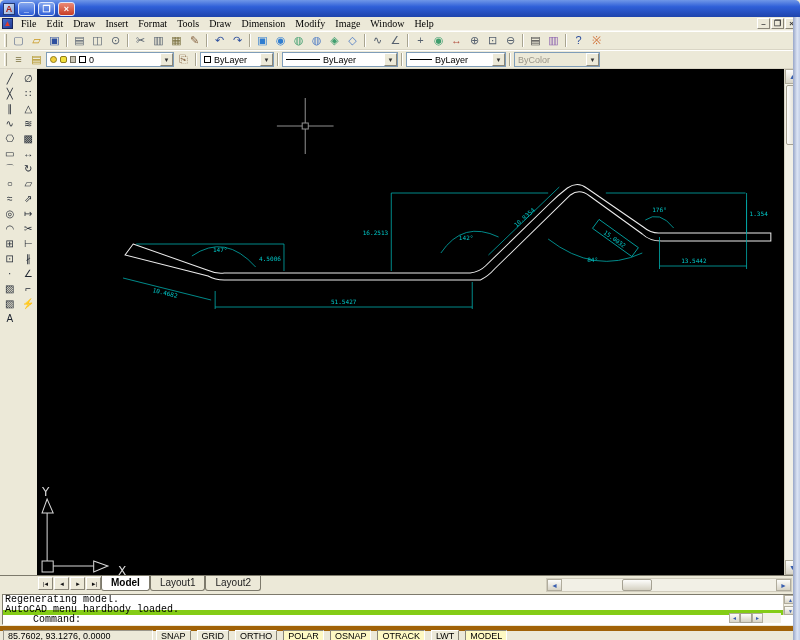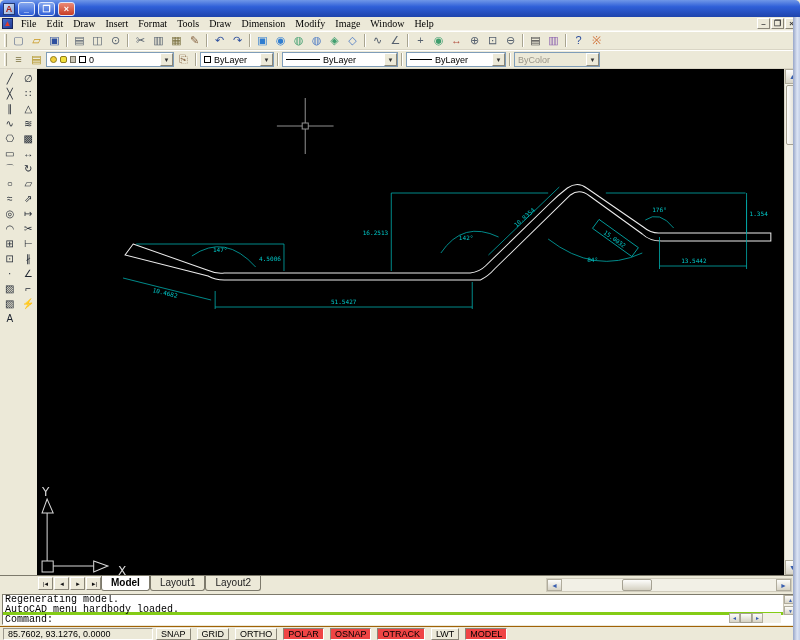--- a/index.html
+++ b/index.html
@@ -73,37 +73,37 @@
   .tab.active { background:#fff; font-weight:bold; color:#000; }
   .hscroll { position:absolute; right:8px; top:2px; width:246px; height:14px; display:flex; background:#f2f0e6; border:1px solid #d0ccbc; }
   .hscroll .scroll-btn { width:15px; height:100%; font-size:7px; }
   .htrack { flex:1; position:relative; }
   .hthumb { position:absolute; left:60px; top:0; width:30px; height:100%;
     background:linear-gradient(180deg,#fdfdfb,#d5d1c2); border:1px solid #a5a192; border-radius:2px; }
 
   
   .cmdwin { height:33px; background:#ECE9D8; padding:1px 2px; position:relative; }
   .cmd-inner { height:100%; background:#fff; border:1px solid; border-color:#7d7a6c #fff #fff #7d7a6c; position:relative; overflow:hidden; }
-  .cmd-hist { border-bottom:3px solid #84cc16; padding:0 2px; height:20px; }
+  .cmd-hist { border-bottom:5px solid #84cc16; padding:0 2px; height:20px; }
   .cmd-line { display:block; font:10px "Liberation Mono",monospace; line-height:10px; color:#000; white-space:pre; }
-  .cmd-prompt { font:10px "Liberation Mono",monospace; line-height:10px; padding:0 2px; color:#000; }
+  .cmd-prompt { font:10px "Liberation Mono",monospace; line-height:10px; padding:0 2px; color:#000;margin-left:28px; }
   .cmd-vscroll { position:absolute; right:0; top:0; width:14px; height:20px; display:flex; flex-direction:column; justify-content:space-between;
     background:#f2f0e6; border-left:1px solid #c9c5b5; }
   .cmd-vscroll .scroll-btn { height:9px; font-size:5px; }
   .cmd-hscroll { position:absolute; right:16px; bottom:1px; width:52px; height:10px; display:flex; background:#f2f0e6; }
   .cmd-hscroll .scroll-btn { width:11px; height:100%; font-size:5px; }
   .cmd-hthumb { width:12px; background:linear-gradient(180deg,#fdfdfb,#d5d1c2); border:1px solid #a5a192; }
 
   
-  .statusbar { height:14px; background:#ECE9D8; display:flex; align-items:center; gap:3px; padding:0 3px; border-top:1px solid #a16207; }
+  .statusbar { height:14px; background:#ECE9D8; display:flex; align-items:center; gap:3px; padding:0 3px; border-top:5px solid #a16207; }
   .coords { width:150px; height:12px; font-size:9px; color:#000; padding:0 4px; display:flex; align-items:center;
     border:1px solid; border-color:#9a968a #fff #fff #9a968a; }
   .status-btn { height:12px; font-size:9px; color:#000; padding:0 4px; display:flex; align-items:center;
     border:1px solid; border-color:#fff #8a8678 #8a8678 #fff; }
-  .status-btn.on { border-color:#8a8678 #fff #fff #8a8678; background:#ef4444; }
+  .status-btn.on { border-color:#8a8678 #fff #fff #8a8678; background:#fef9c3; }
 
   
   .part { stroke:#ececec; stroke-width:1; fill:none; }
   .dim { stroke:#00ABAB; stroke-width:0.8; fill:none; }
   .dimtext { font-family:"DejaVu Sans Mono",monospace; font-size:6px; fill:#00C8C8; }
   .xhair { stroke:#909090; stroke-width:1; fill:none; }
   .ucs { stroke:#d8d8d8; stroke-width:1; fill:none; }
   .ucstext { font-family:"DejaVu Sans",sans-serif; font-size:12px; fill:#d8d8d8; }
 </style>
 </head>

